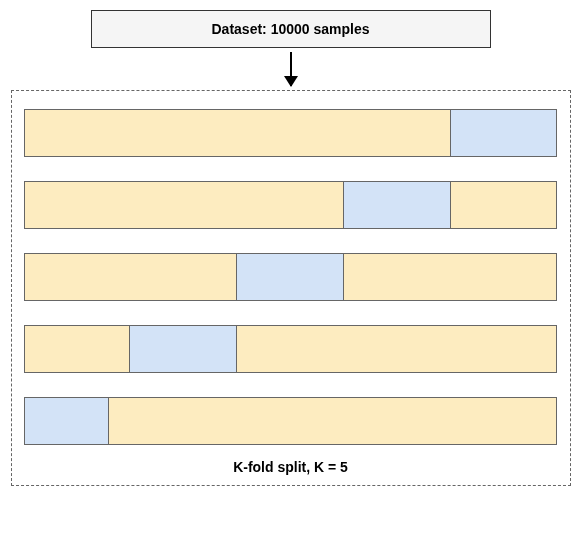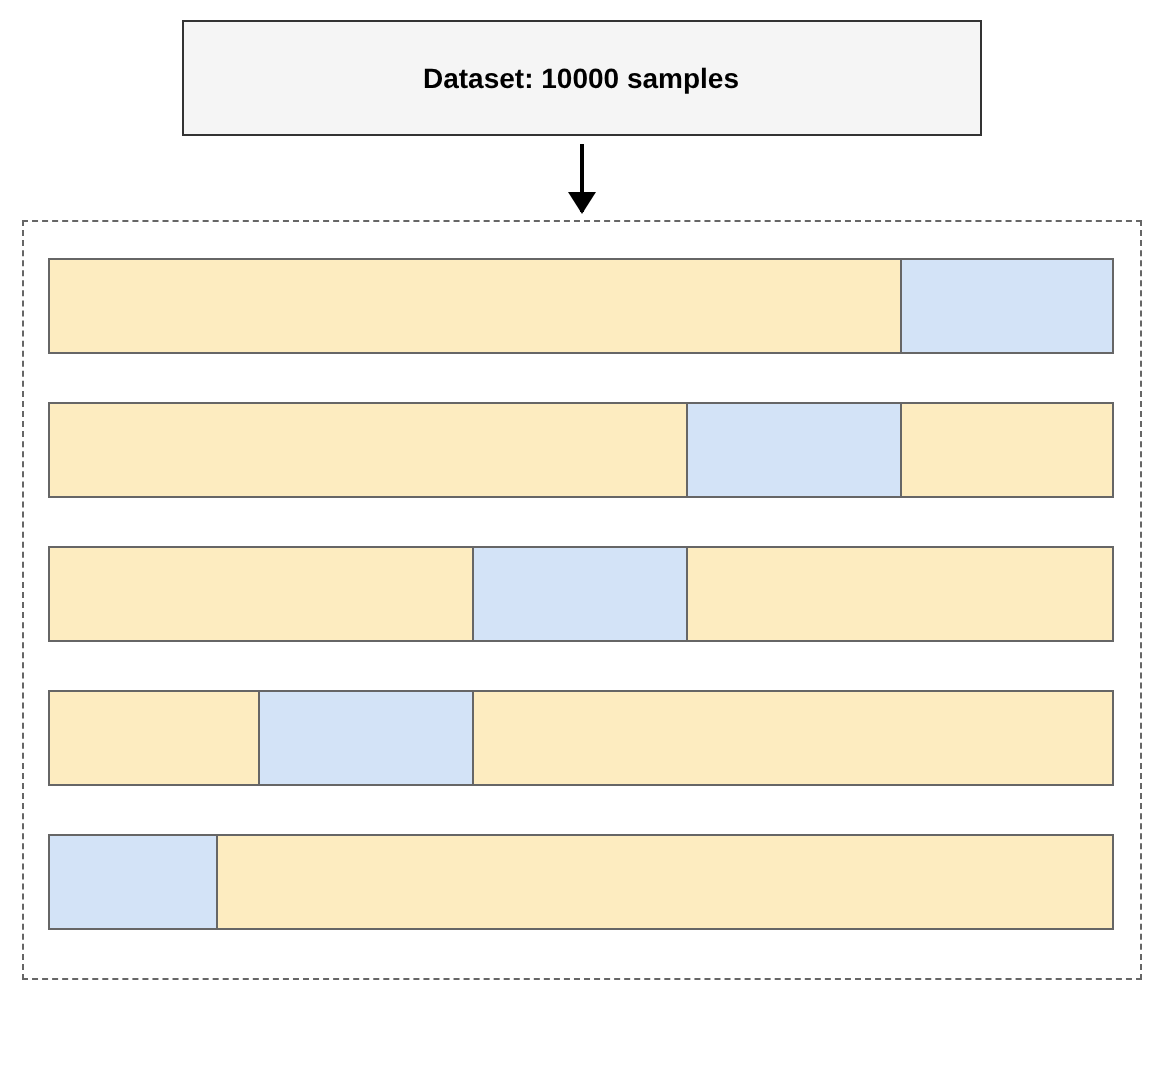--- a/index.html
+++ b/index.html
@@ -6,21 +6,21 @@
   body {
     margin: 0;
     padding: 10px;
     font-family: Arial, Helvetica, sans-serif;
     background: #fff;
     width: 581px;
     height: 541px;
   }
   .dataset-box {
     width: 400px;
-    height: 58px;
+    height: 38px;
     margin: 0 auto;
     background: #f5f5f5;
     border: 1px solid #333;
     display: flex;
     align-items: center;
     justify-content: center;
     font-weight: bold;
     font-size: 14px;
     text-align: right;
   }
@@ -103,13 +103,14 @@
       <div class="fold-row">
         <div class="seg train" style="flex: 0 0 20%;"></div>
         <div class="seg test" style="flex: 0 0 20%;"></div>
         <div class="seg train" style="flex: 0 0 60%;"></div>
       </div>
       <div class="fold-row">
         <div class="seg test" style="flex: 0 0 16%;"></div>
         <div class="seg train" style="flex: 0 0 84%;"></div>
       </div>
     </div>
+  <div class="kfold-caption">K-fold split, K = 5</div>
 </div>
 
 </body></html>

